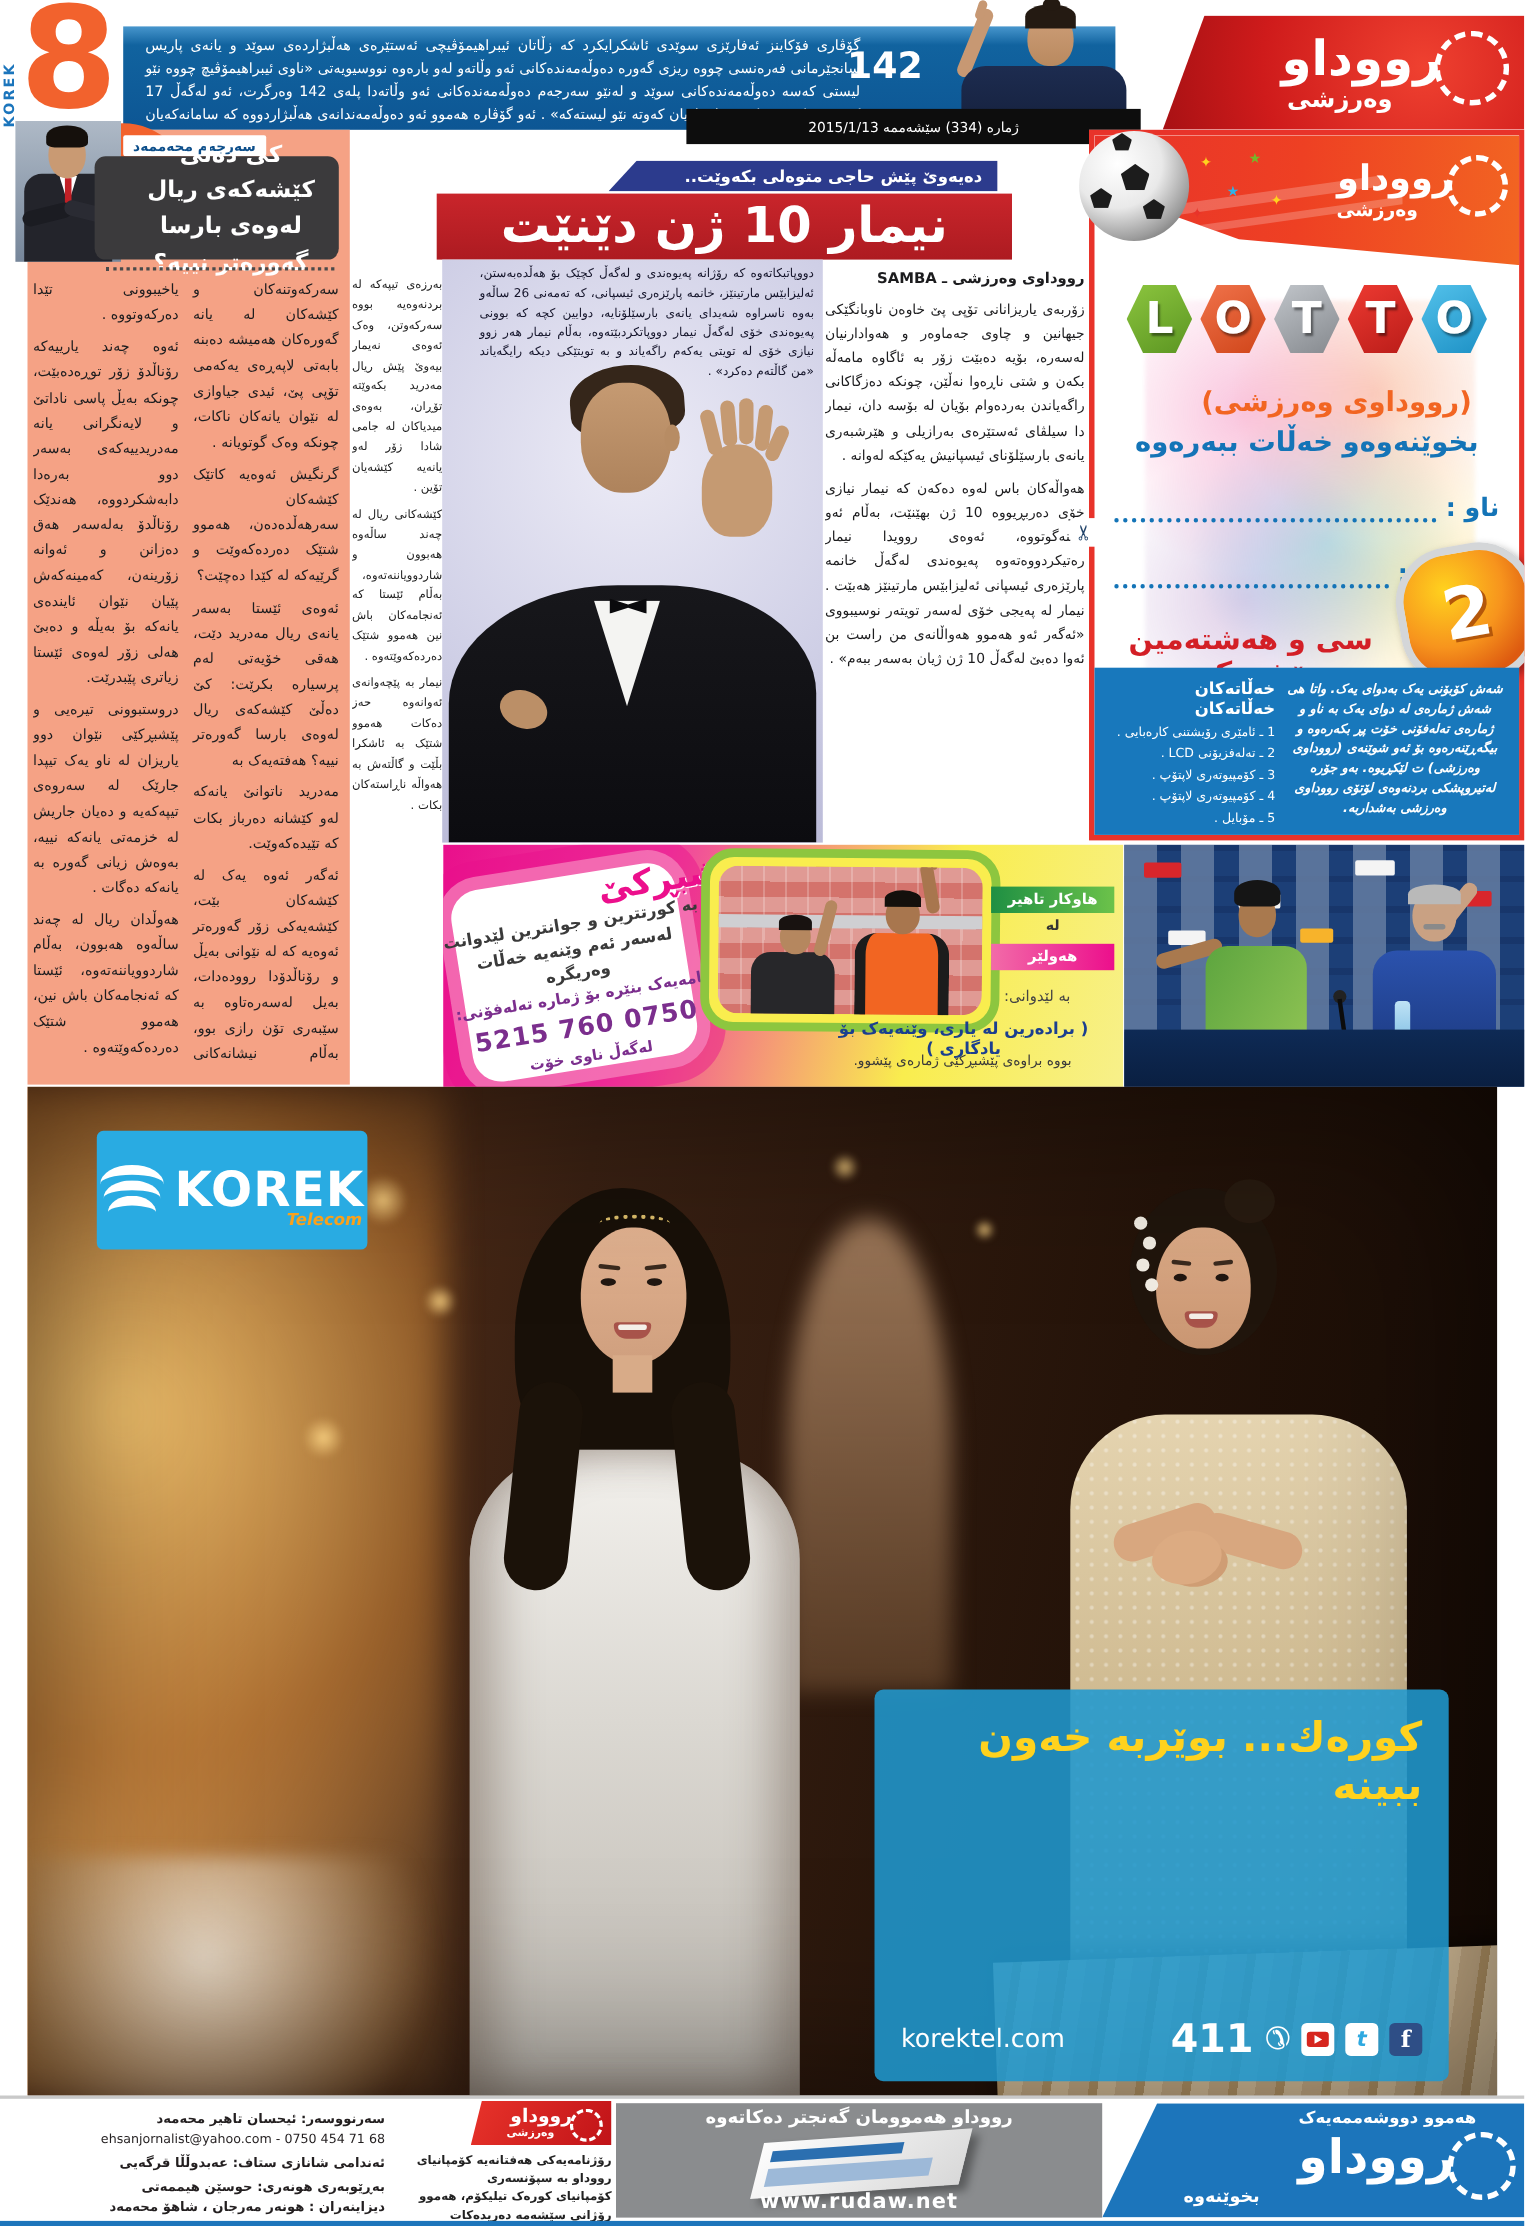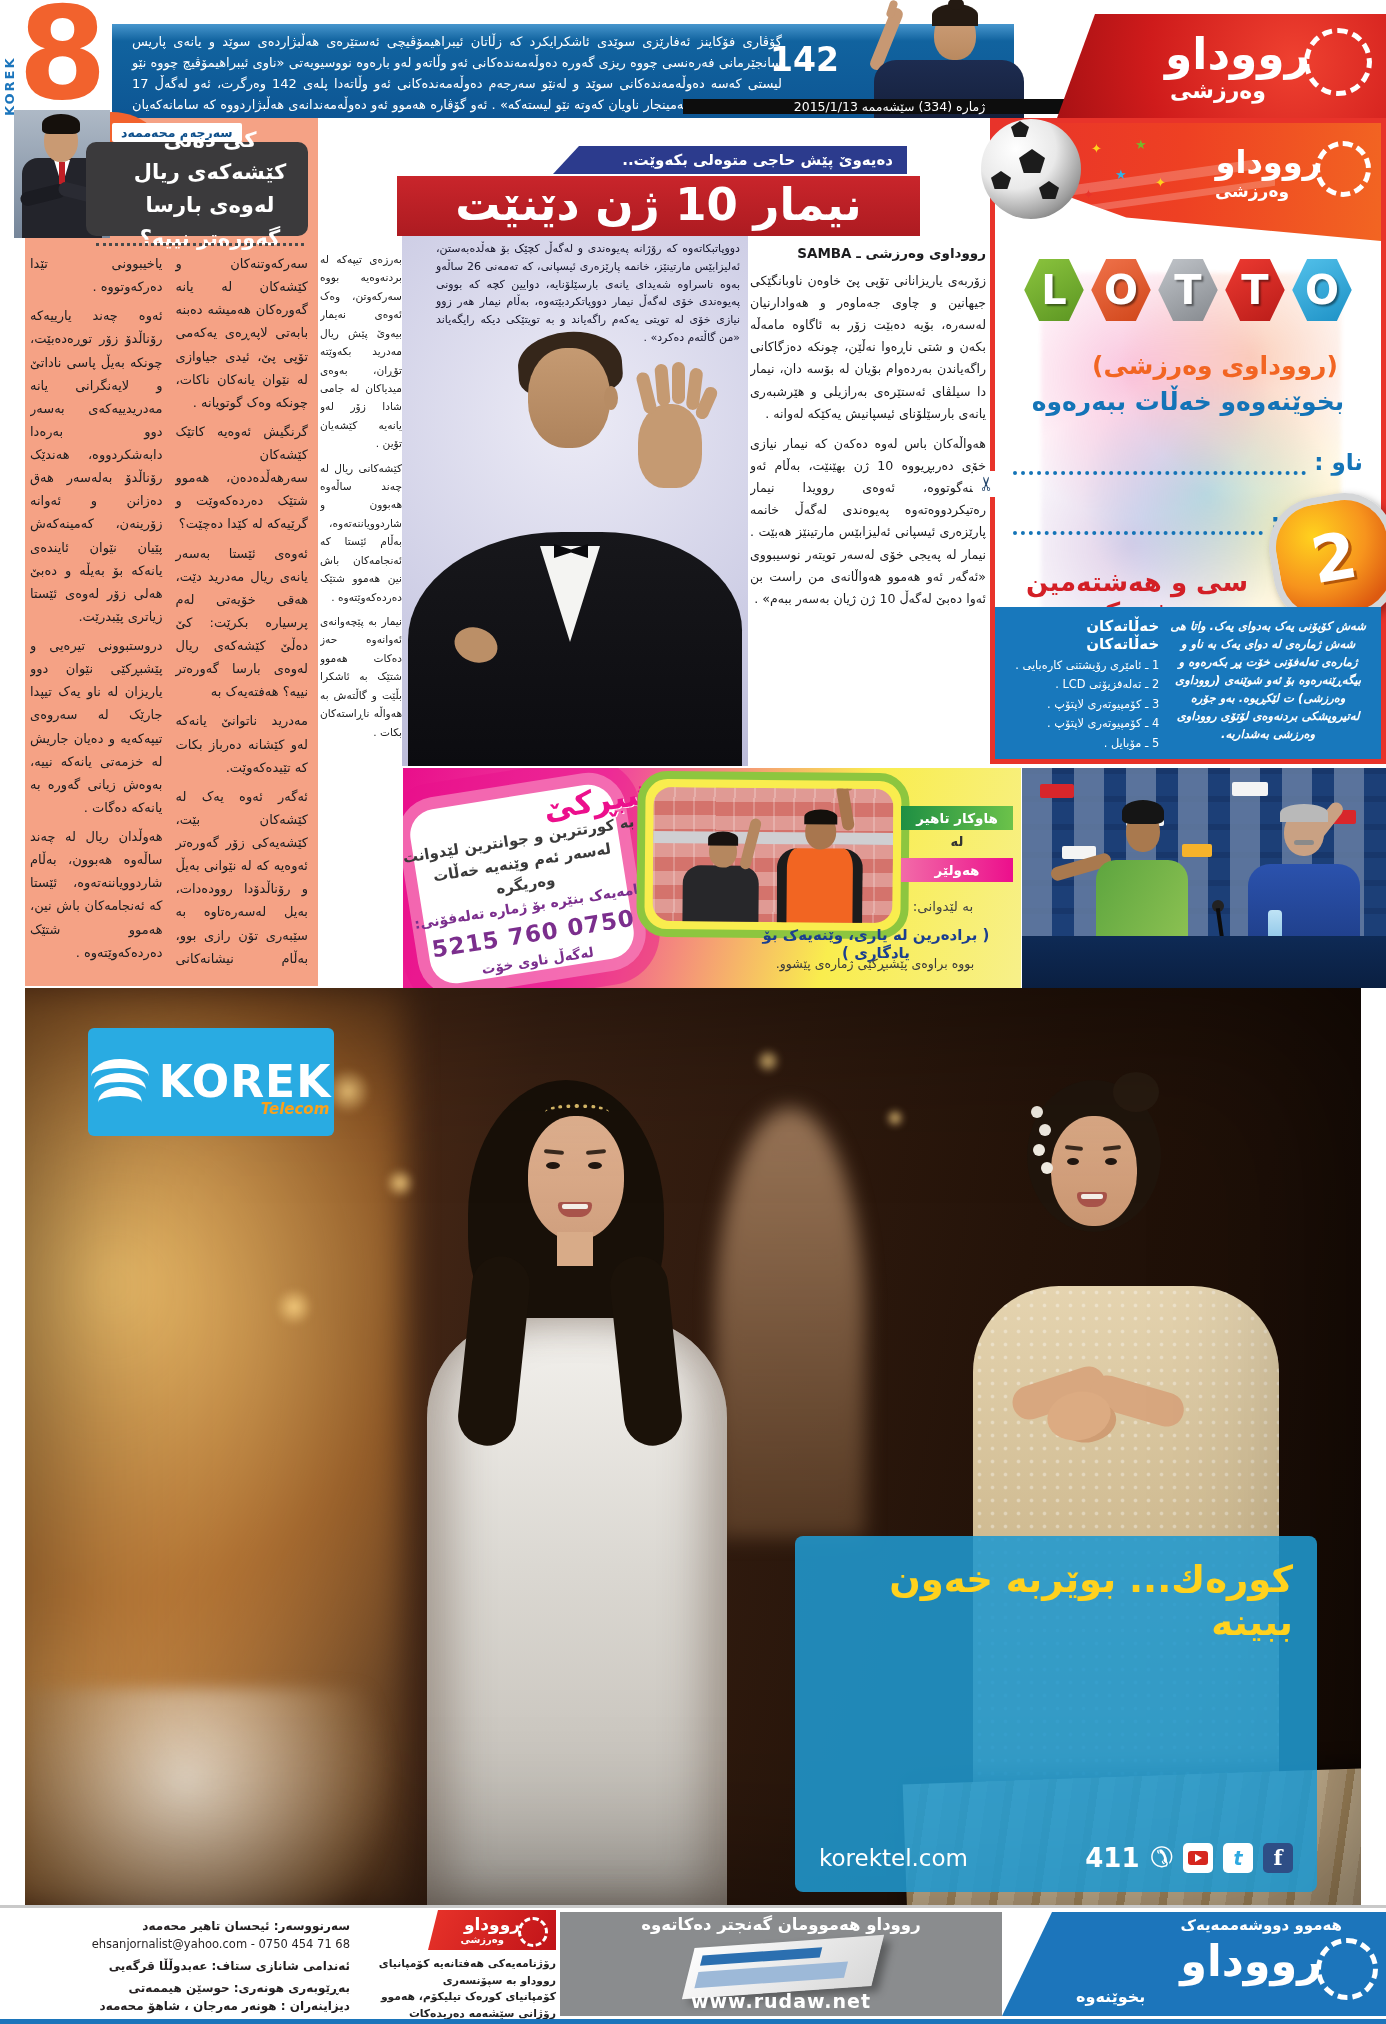--- a/index.html
+++ b/index.html
@@ -10,21 +10,21 @@
   .just{text-align:justify;}
   .ctr{text-align:center;}
   .burst{border-radius:50%;border:5px dashed #fff;}
   
   #hdr{left:0;top:0;width:1386px;height:118px;background:#fff;}
   #korek-vert{left:2px;top:24px;width:22px;height:92px;writing-mode:vertical-rl;transform:rotate(180deg);color:#1b75bc;font-size:13px;font-weight:bold;letter-spacing:2px;}
   #big8{left:18px;top:-16px;font-size:128px;font-weight:bold;color:#f2622d;line-height:1.1;}
   #hdr-blue{left:112px;top:24px;width:902px;height:94px;background:linear-gradient(180deg,#4796cd 0%,#11639f 18%,#0d5694 100%);}
   #hdr-lead{left:20px;top:7px;width:650px;height:82px;color:#fff;font-size:13px;line-height:1.62;}
   #hdr-142{left:770px;top:40px;width:70px;color:#fff;font-size:33px;font-weight:bold;}
-  #hdr-datebar{left:683px;top:99px;width:413px;height:15px;background:#0d0d0d;color:#fff;font-size:12.5px;display:flex;align-items:center;justify-content:center;}
+  #hdr-datebar{left:624px;top:99px;width:413px;height:32px;background:#0d0d0d;color:#fff;font-size:12.5px;display:flex;align-items:center;justify-content:center;}
   #hdr-redbox{left:1057px;top:14px;width:329px;height:104px;clip-path:polygon(38px 0,100% 0,100% 100%,0 100%);background:radial-gradient(circle at 72% 45%,#ef4130,#cf1b1b 60%,#a81114);}
   .rud-logo{position:absolute;}
   .rud-logo .t1{position:absolute;color:#fff;font-weight:bold;}
   .rud-logo .t2{position:absolute;color:#fff;font-weight:bold;}
   
   #zlatan{left:822px;top:0;width:236px;height:118px;overflow:hidden;}
   .zl-arm{left:58px;top:6px;width:13px;height:66px;background:#c79873;border-radius:7px;transform:rotate(22deg);}
   .zl-finger{left:66px;top:0px;width:8px;height:18px;background:#c79873;border-radius:4px;transform:rotate(18deg);}
   .zl-torso{left:52px;top:60px;width:150px;height:60px;background:linear-gradient(180deg,#1d2c50,#15203c);border-radius:22px 22px 0 0;}
   .zl-head{left:112px;top:10px;width:42px;height:50px;background:linear-gradient(180deg,#cfa07a,#b9895f);border-radius:50% 50% 45% 45%;}
@@ -180,21 +180,21 @@
   #ka-globe i{position:absolute;left:0;border:0;border-top:9px solid #fff;border-radius:50%;}
   #ka-logotxt{position:relative;}
   #ka-logotxt .k1{color:#fff;font-size:44px;font-weight:bold;letter-spacing:1px;line-height:1;}
   #ka-logotxt .k2{position:absolute;right:2px;bottom:-14px;color:#f9a11b;font-size:15px;font-weight:bold;font-style:italic;}
   #ka-panel{left:770px;top:548px;width:522px;height:356px;background:rgba(32,152,207,.88);border-radius:8px;}
   #ka-title{left:0;top:22px;width:100%;padding:0 24px;box-sizing:border-box;color:#ffd21e;font-size:37px;font-weight:bold;text-align:right;}
   #ka-body{left:0;top:86px;width:100%;padding:0 24px;box-sizing:border-box;color:#fff;font-size:25px;line-height:1.5;text-align:right;}
   #ka-foot{left:0;bottom:18px;width:100%;padding:0 24px;box-sizing:border-box;display:flex;justify-content:space-between;align-items:center;}
   #ka-site{color:#fff;font-size:23px;}
   #ka-icons{display:flex;align-items:center;gap:10px;direction:ltr;}
-  #ka-411{color:#fff;font-size:26px;font-weight:bold;}
+  #ka-411{color:#fff;font-size:36px;font-weight:bold;}
   .sq{width:30px;height:30px;border-radius:5px;display:flex;align-items:center;justify-content:center;}
   #ic-phone{color:#fff;font-size:28px;transform:scaleX(-1);}
   #ic-yt{background:#fff;}
   #ic-yt i{width:20px;height:14px;background:#d6261e;border-radius:3px;position:relative;}
   #ic-yt i::after{content:"";position:absolute;left:7px;top:3px;border-left:7px solid #fff;border-top:4px solid transparent;border-bottom:4px solid transparent;}
   #ic-tw{background:#fff;color:#2fa9e0;font-size:19px;font-weight:bold;font-style:italic;}
   #ic-fb{background:#2e4e86;color:#fff;font-size:21px;font-weight:bold;font-family:"DejaVu Serif",serif;}
   
   #ft-line{left:0;top:1905px;width:1386px;height:3px;background:#c9c9c9;}
   #ft-names{left:14px;top:1919px;width:336px;text-align:right;color:#231f20;}

